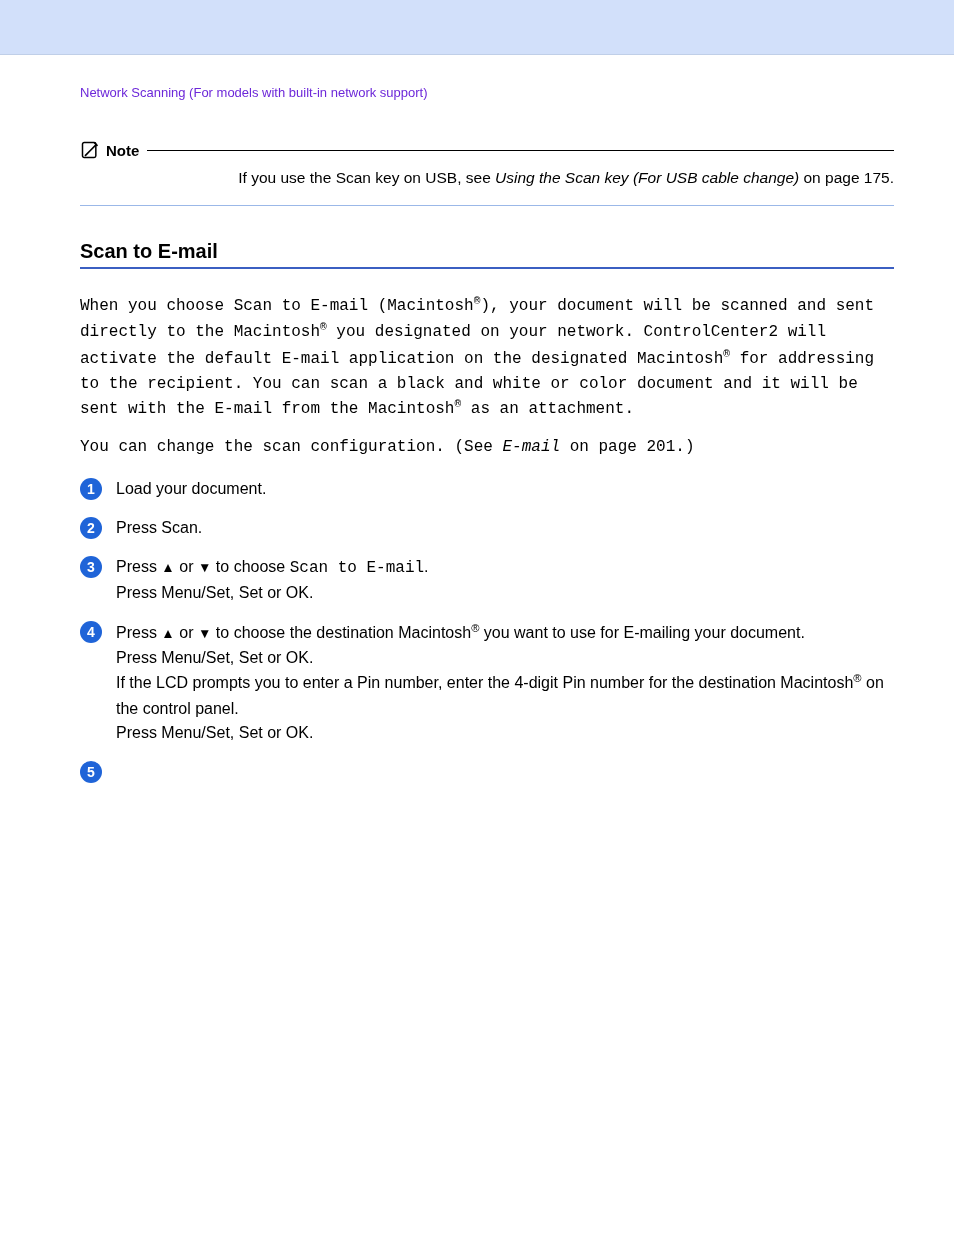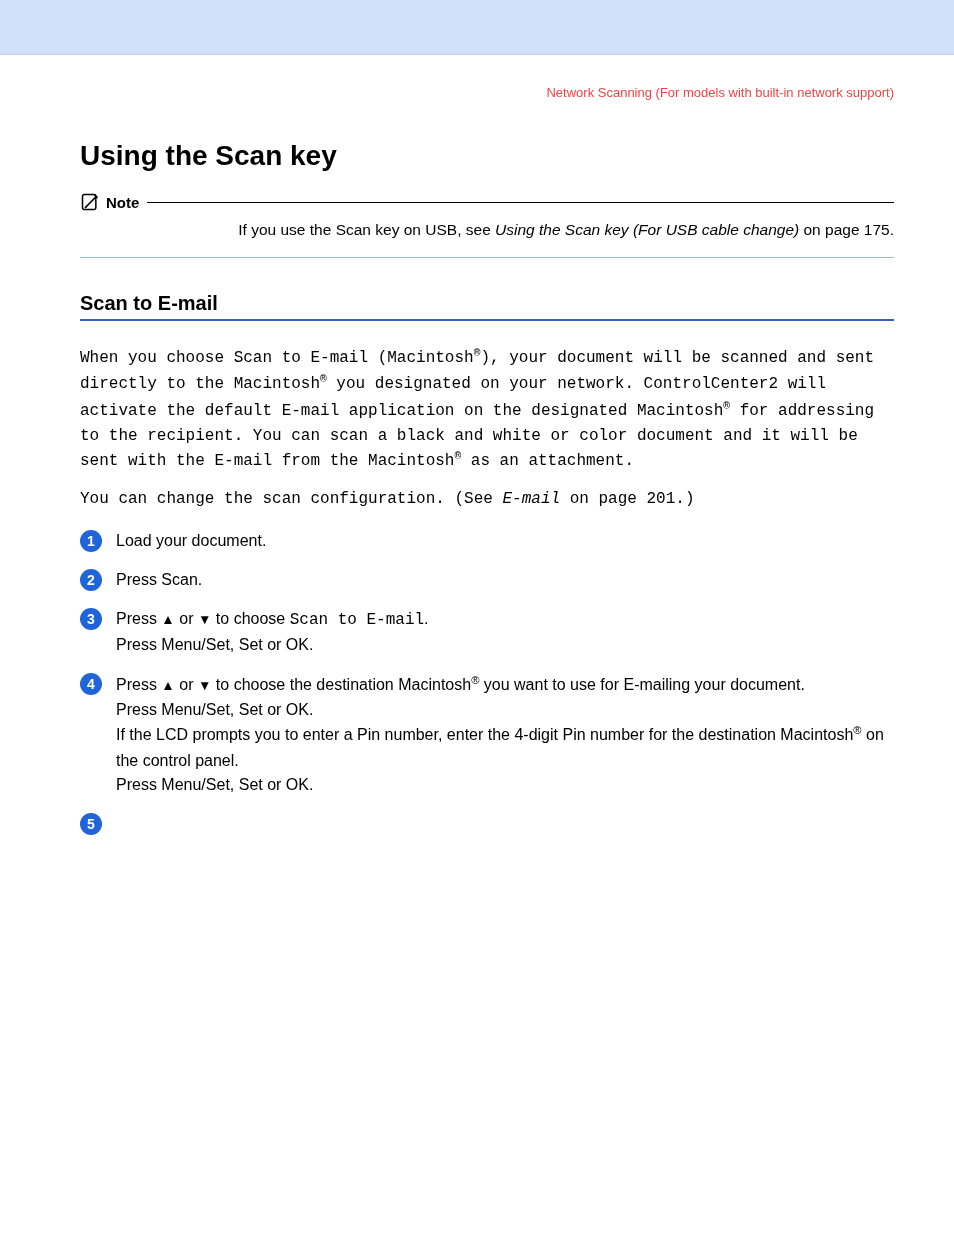--- a/index.html
+++ b/index.html
@@ -15,23 +15,23 @@
   .top-bar {
     background: #d2e0fa;
     height: 55px;
     width: 100%;
     border-bottom: 1px solid #c0cfe8;
   }
   .page {
     padding: 30px 60px 40px 80px;
   }
   .header-right {
-    text-align: right;
+    text-align: left;
     font-size: 13px;
-    color: #ef4444;
+    color: #6d28d9;
     margin-bottom: 40px;
   }
   h1 {
     font-size: 28px;
     font-weight: bold;
     margin-bottom: 20px;
   }
   .note-block {
     margin-bottom: 20px;
     text-align: right;
@@ -114,21 +114,20 @@
   }
 </style>
 </head>
 <body>
 
 <div class="top-bar"></div>
 
 <div class="page">
   <div class="header-right">Network Scanning (For models with built-in network support)</div>
 
-  <h1>Using the Scan key</h1>
 
   <div class="note-block">
     <div class="note-header">
       <svg class="note-icon" viewBox="0 0 24 24">
         <rect x="3" y="3" width="16" height="18" rx="2" fill="none" stroke="#000" stroke-width="1.8"></rect>
         <path d="M6 19 L13 12 L20 5" fill="none" stroke="#000" stroke-width="2"></path>
         <path d="M17 3 L21 7" stroke="#000" stroke-width="2"></path>
       </svg>
       <span class="note-title">Note</span>
       <div class="note-line"></div>

